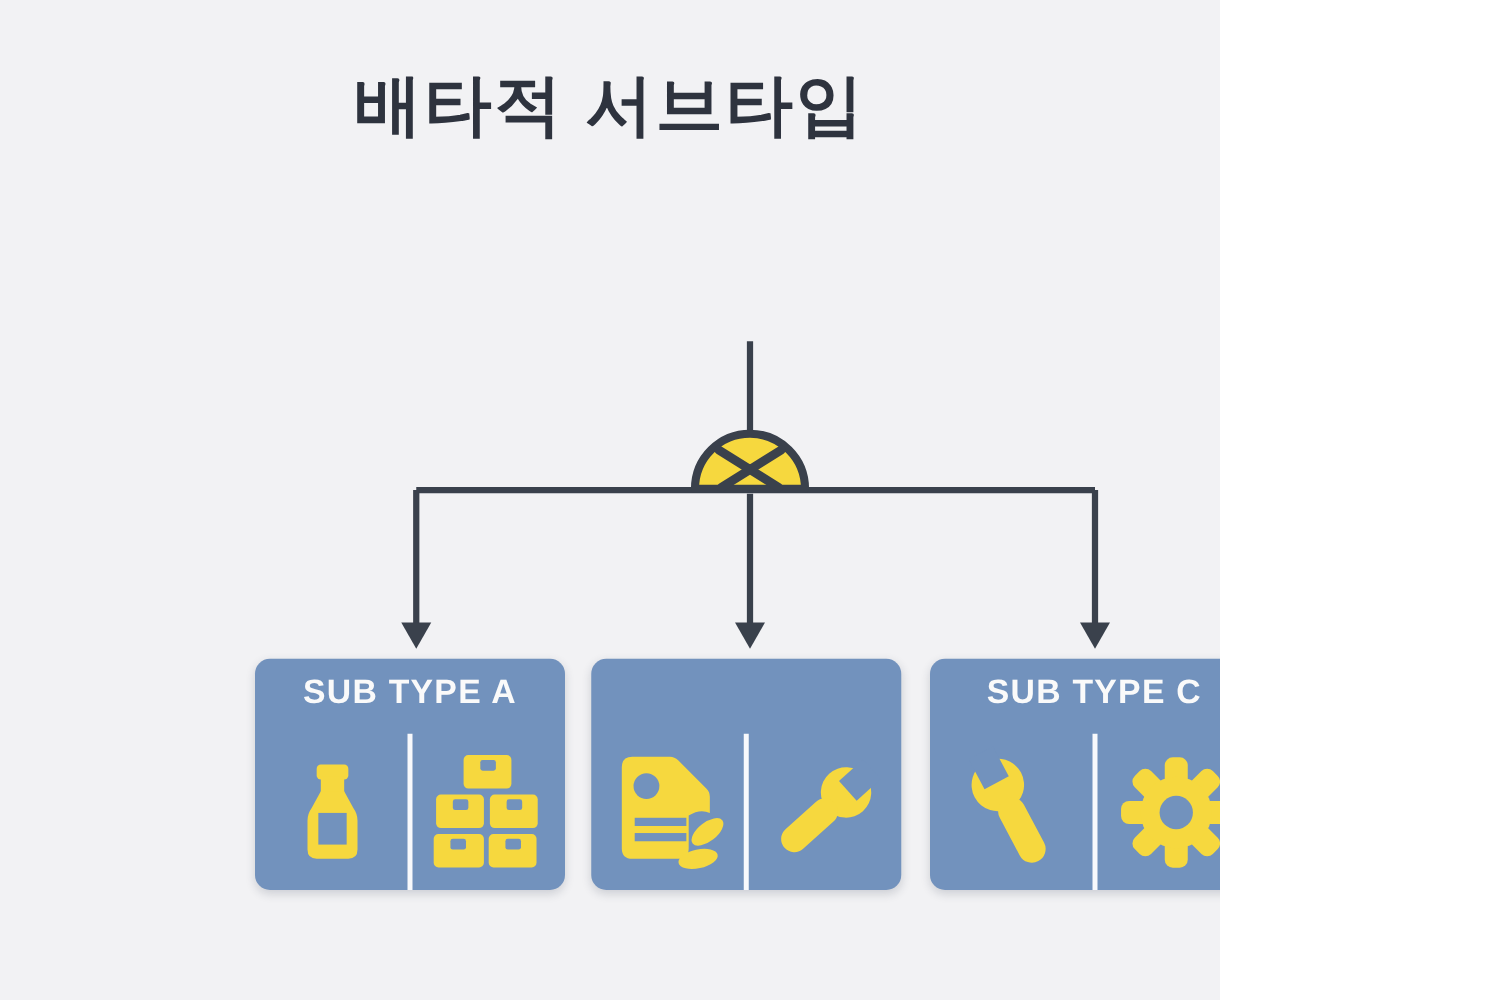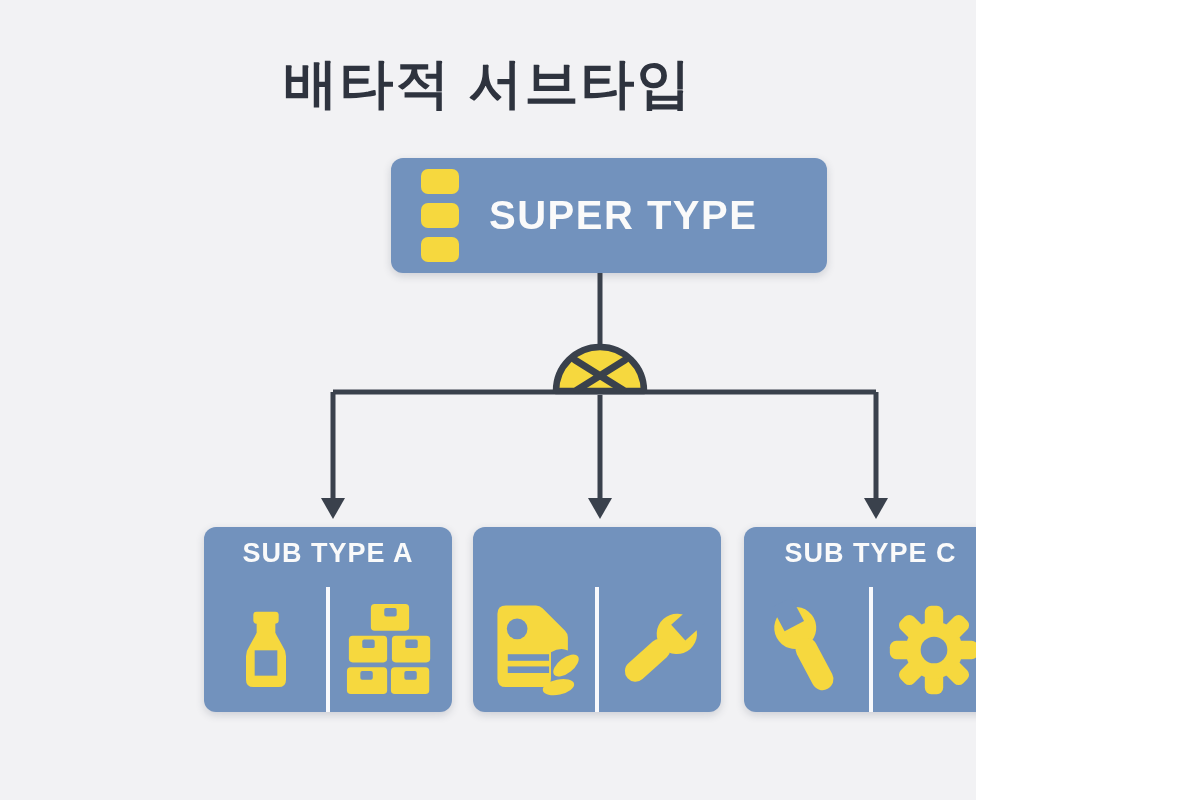--- a/index.html
+++ b/index.html
@@ -38,21 +38,21 @@
   .fill-dark { fill:var(--line-dark); }
   .fill-yellow { fill:var(--accent-yellow); }
   .fill-blue { fill:var(--box-blue); }
   .sub-box {
     position:absolute; top:527px; height:185px;
     background:var(--box-blue); border-radius:12px;
     box-shadow:0 3px 8px rgba(40,50,70,0.18);
   }
   .sub-box-a { left:204px; width:248px; }
   .sub-box-b { left:473px; width:248px; }
-  .sub-box-c { left:744px; width:253px; }
+  .sub-box-c { left:744px; width:253px;padding-left:10px; }
   .sub-title {
     position:absolute; top:11px; left:0; width:100%;
     text-align:center; font-size:27px; font-weight:bold;
     color:var(--text-light); letter-spacing:1px;
   }
   .sub-content {
     position:absolute; top:60px; bottom:0; left:0; right:0;
     display:flex;
   }
   .icon-cell { flex:1; display:flex; align-items:center; justify-content:center; }
@@ -61,28 +61,20 @@
     background:rgba(255,255,255,0.95);
   }
 </style>
 </head>
 <body>
 
 <div class="canvas">
 
   <div class="main-title">배타적 서브타입</div>
 
-  <div class="super-box">
-    <div class="list-icon">
-      <div class="bar"></div>
-      <div class="bar"></div>
-      <div class="bar"></div>
-    </div>
-    <div class="super-label">SUPER TYPE</div>
-  </div>
 
   <svg class="connector-svg" viewBox="0 0 1200 800">
     <g class="stroke-dark" stroke-width="5" fill="none">
       <path d="M600 273 V 349"></path>
       <path d="M333 392 H 876"></path>
       <path d="M333 392 V 499"></path>
       <path d="M600 395 V 499"></path>
       <path d="M876 392 V 499"></path>
     </g>
     <g>

